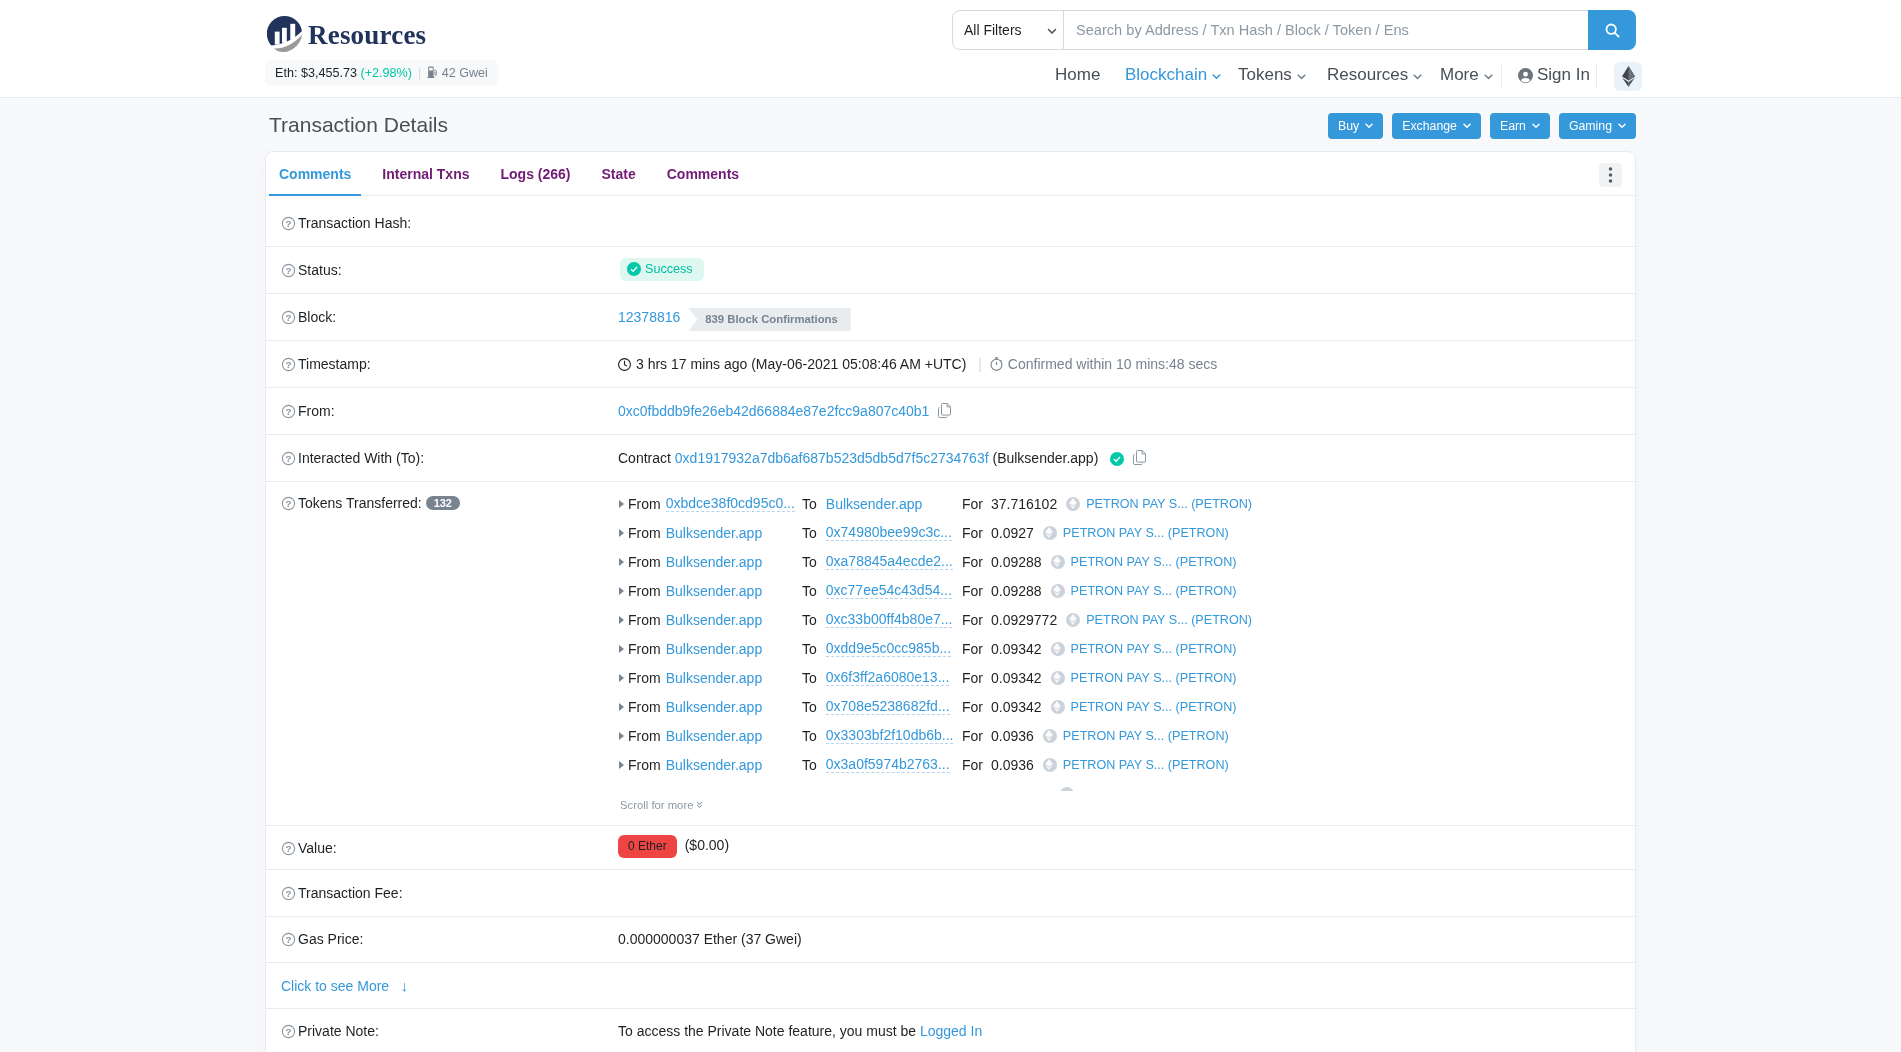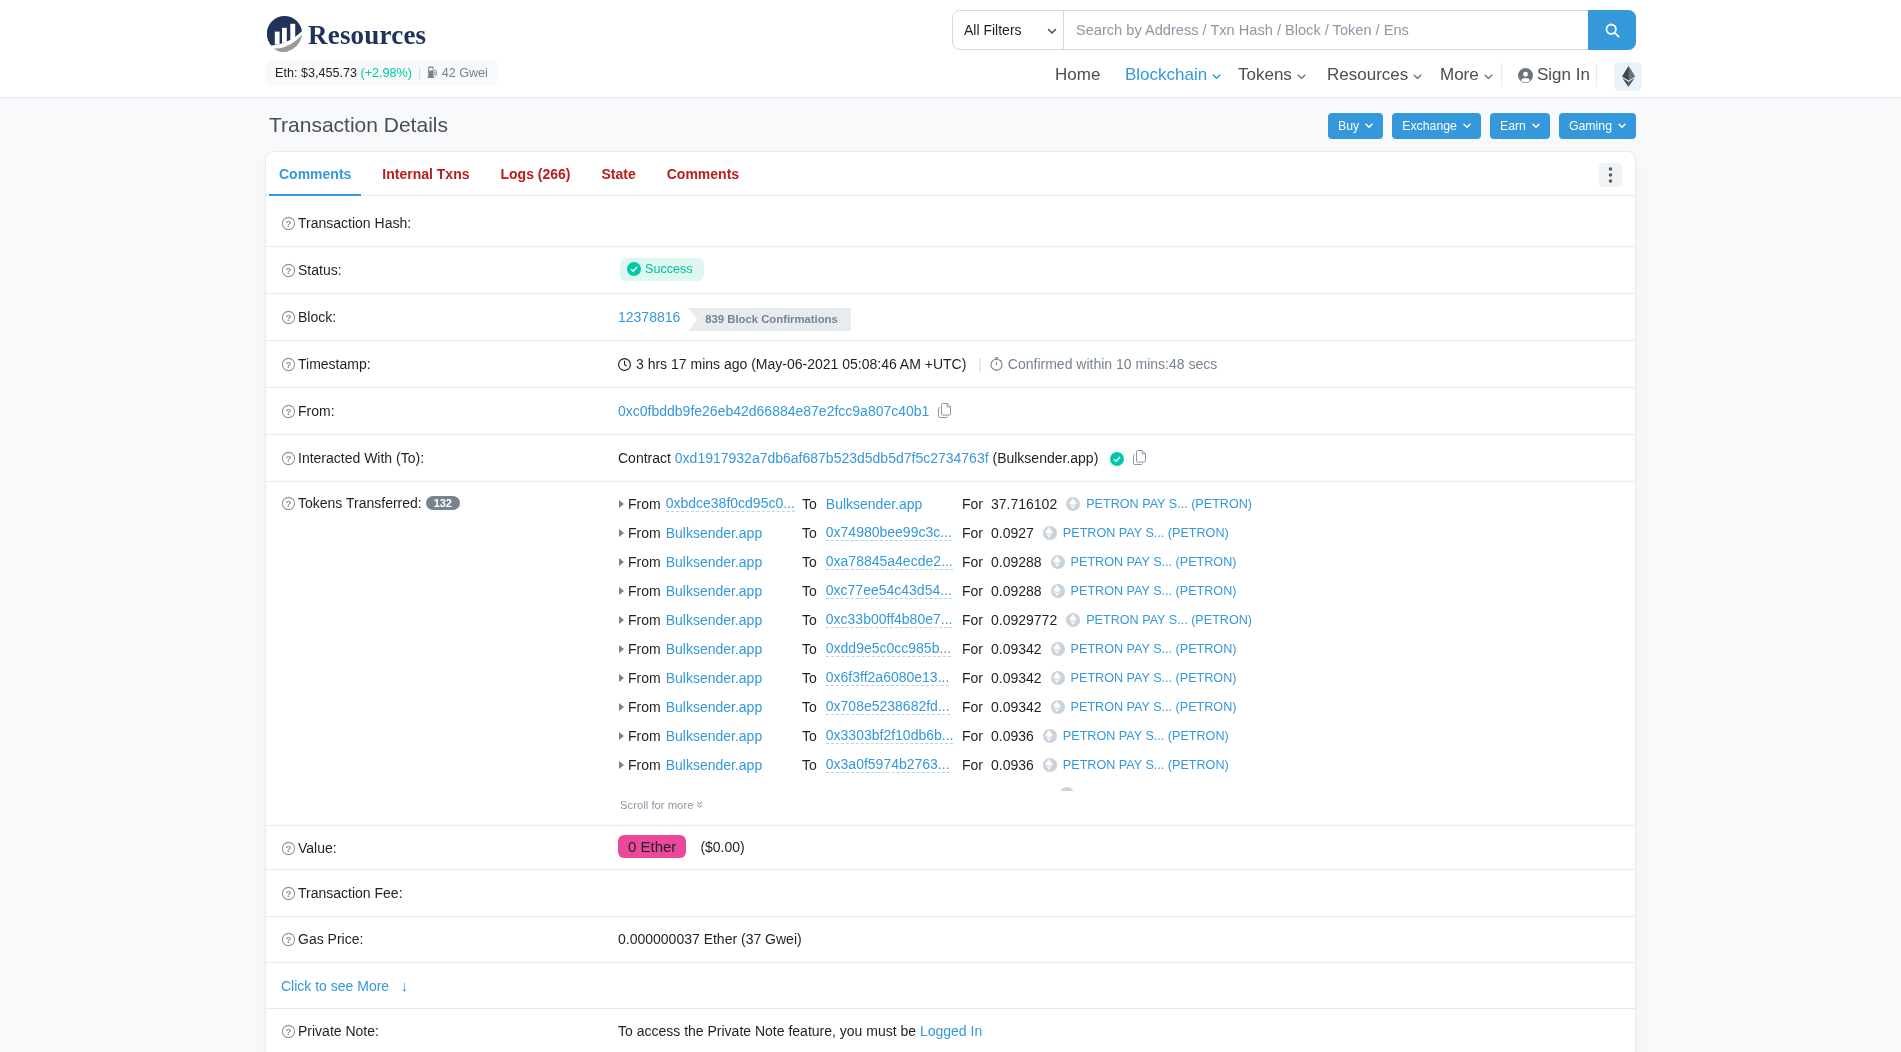--- a/index.html
+++ b/index.html
@@ -29,35 +29,35 @@
 .ethbox { position:absolute; top:-1px; left:1345px; width:28px; height:29px; background:#eaf2fa; border-radius:6px; display:flex; align-items:center; justify-content:center; }
 
 .phead { height:53px; position:relative; }
 .phead h1 { position:absolute; left:4px; top:15px; font-size:21px; font-weight:400; color:#4a4f55; }
 .btns { position:absolute; right:0; top:15px; display:flex; }
 .btn { height:26px; background:#3498db; color:#fff; font-size:12.3px; border-radius:4px; display:flex; align-items:center; padding:0 10px; margin-left:9px; }
 
 
 .card { background:#fff; border:1px solid #e7eaf3; border-radius:8px; position:relative; height:1100px; box-shadow:0 8px 18px rgba(189,197,209,.12); }
 .tabs { height:44px; border-bottom:1px solid #e7eaf3; position:relative; display:flex; padding-left:3px; }
-.tab { height:44px; line-height:44px; padding:0 10px; margin-right:11px; font-size:14px; font-weight:bold; color:#b91c1c; }
+.tab { height:44px; line-height:44px; padding:0 10px; margin-right:11px; font-size:14px; font-weight:bold; color:#701a75; }
 .tab.act { color:#3498db; border-bottom:2.5px solid #3498db; }
 .dots { position:absolute; right:13px; top:11px; width:23px; height:24px; background:#f1f2f3; border-radius:4px; color:#4d596d; text-align:center; line-height:23px; font-weight:bold; font-size:15px; letter-spacing:0; }
 
 .trow { position:relative; border-bottom:1px solid #e7eaf3; }
 .lbl { position:absolute; left:15px; line-height:20px; color:#1e2022; }
 .val { position:absolute; left:352px; right:15px; line-height:20px; }
 .qmi { display:inline-block; width:15px; height:15px; vertical-align:-3px; margin-right:2px; }
 .badge-gray { display:inline-block; background:#77838f; color:#fff; font-size:11px; font-weight:bold; border-radius:9px; padding:0 8px; height:14px; line-height:14px; vertical-align:1px; }
 .success { position:absolute; left:354px; top:11px; height:23px; background:#def7f1; color:#00c0a0; border-radius:6px; font-size:12.6px; line-height:23px; padding:0 11px 0 7px; }
 .confbadge { display:inline-block; height:23px; background:#e9ecef; color:#77838f; font-size:11.3px; font-weight:bold; line-height:23px; padding:0 13px 0 17px; vertical-align:-1px; margin-left:8px; clip-path:polygon(0 0,100% 0,100% 100%,0 100%,9px 50%); }
 .muted { color:#77838f; }
 .copyic { display:inline-block; vertical-align:-2px; margin-left:9px; }
 .dashed { border-bottom:1px dashed #b4d3ef; }
-.ethbadge { display:inline-block; height:23px; background:#ec4899; border-radius:6px; font-size:15px; line-height:23px; padding:0 10px; color:#1e2022; }
+.ethbadge { display:inline-block; height:23px; background:#ef4444; border-radius:6px; font-size:12px; line-height:23px; padding:0 10px; color:#1e2022; }
 
 .tlist { position:absolute; left:352px; right:15px; top:7px; height:302px; overflow:hidden; }
 .tline { height:29px; display:flex; align-items:center; white-space:nowrap; }
 .tcarrow { width:0; height:0; border-top:4px solid transparent; border-bottom:4px solid transparent; border-left:5px solid #77838f; margin:0 4px 0 1px; }
 .tfrom { width:184px; display:flex; align-items:center; }
 .tto { width:160px; display:flex; align-items:center; }
 .tfor { display:flex; align-items:center; } .tkname { font-size:12.6px; }
 .bold { font-weight:normal; }
 .addr { overflow:hidden; text-overflow:ellipsis; white-space:nowrap; display:inline-block; line-height:16px; }
 .tokic { display:inline-block; width:14px; height:14px; border-radius:50%; background:#ccd2d9; margin:0 6px 0 9px; position:relative; flex:none; }
@@ -401,21 +401,21 @@
               <span class="tokic" style="margin-left:442px"></span>
             </div>
           </div>
         <div class="scrollmore">Scroll for more <span style="display:inline-block;transform:rotate(90deg);font-size:13px">»</span></div>
       </div>
       <div class="trow" style="height:44px">
         <div class="lbl" style="top:12px"><span class="qmi"><svg width="15" height="15" viewBox="0 0 15 15">
                 <circle cx="7.5" cy="7.5" r="6.1" fill="none" stroke="#8c97a3" stroke-width="1.1"></circle>
                 <text x="7.6" y="10.7" text-anchor="middle" font-size="9.8" font-weight="bold" fill="#8c97a3" font-family="Liberation Sans">?</text>
               </svg></span>Value:</div>
-        <div class="val" style="top:9px"><span class="ethbadge">0 Ether</span><span style="margin-left:14px">($0.00)</span></div>
+        <div class="val" style="top:9px"><span class="ethbadge">0 Ether</span><span style="margin-left:8px">($0.00)</span></div>
       </div>
       <div class="trow" style="height:47px">
         <div class="lbl" style="top:13px"><span class="qmi"><svg width="15" height="15" viewBox="0 0 15 15">
                 <circle cx="7.5" cy="7.5" r="6.1" fill="none" stroke="#8c97a3" stroke-width="1.1"></circle>
                 <text x="7.6" y="10.7" text-anchor="middle" font-size="9.8" font-weight="bold" fill="#8c97a3" font-family="Liberation Sans">?</text>
               </svg></span>Transaction Fee:</div>
       </div>
       <div class="trow" style="height:46px">
         <div class="lbl" style="top:12px"><span class="qmi"><svg width="15" height="15" viewBox="0 0 15 15">
                 <circle cx="7.5" cy="7.5" r="6.1" fill="none" stroke="#8c97a3" stroke-width="1.1"></circle>

